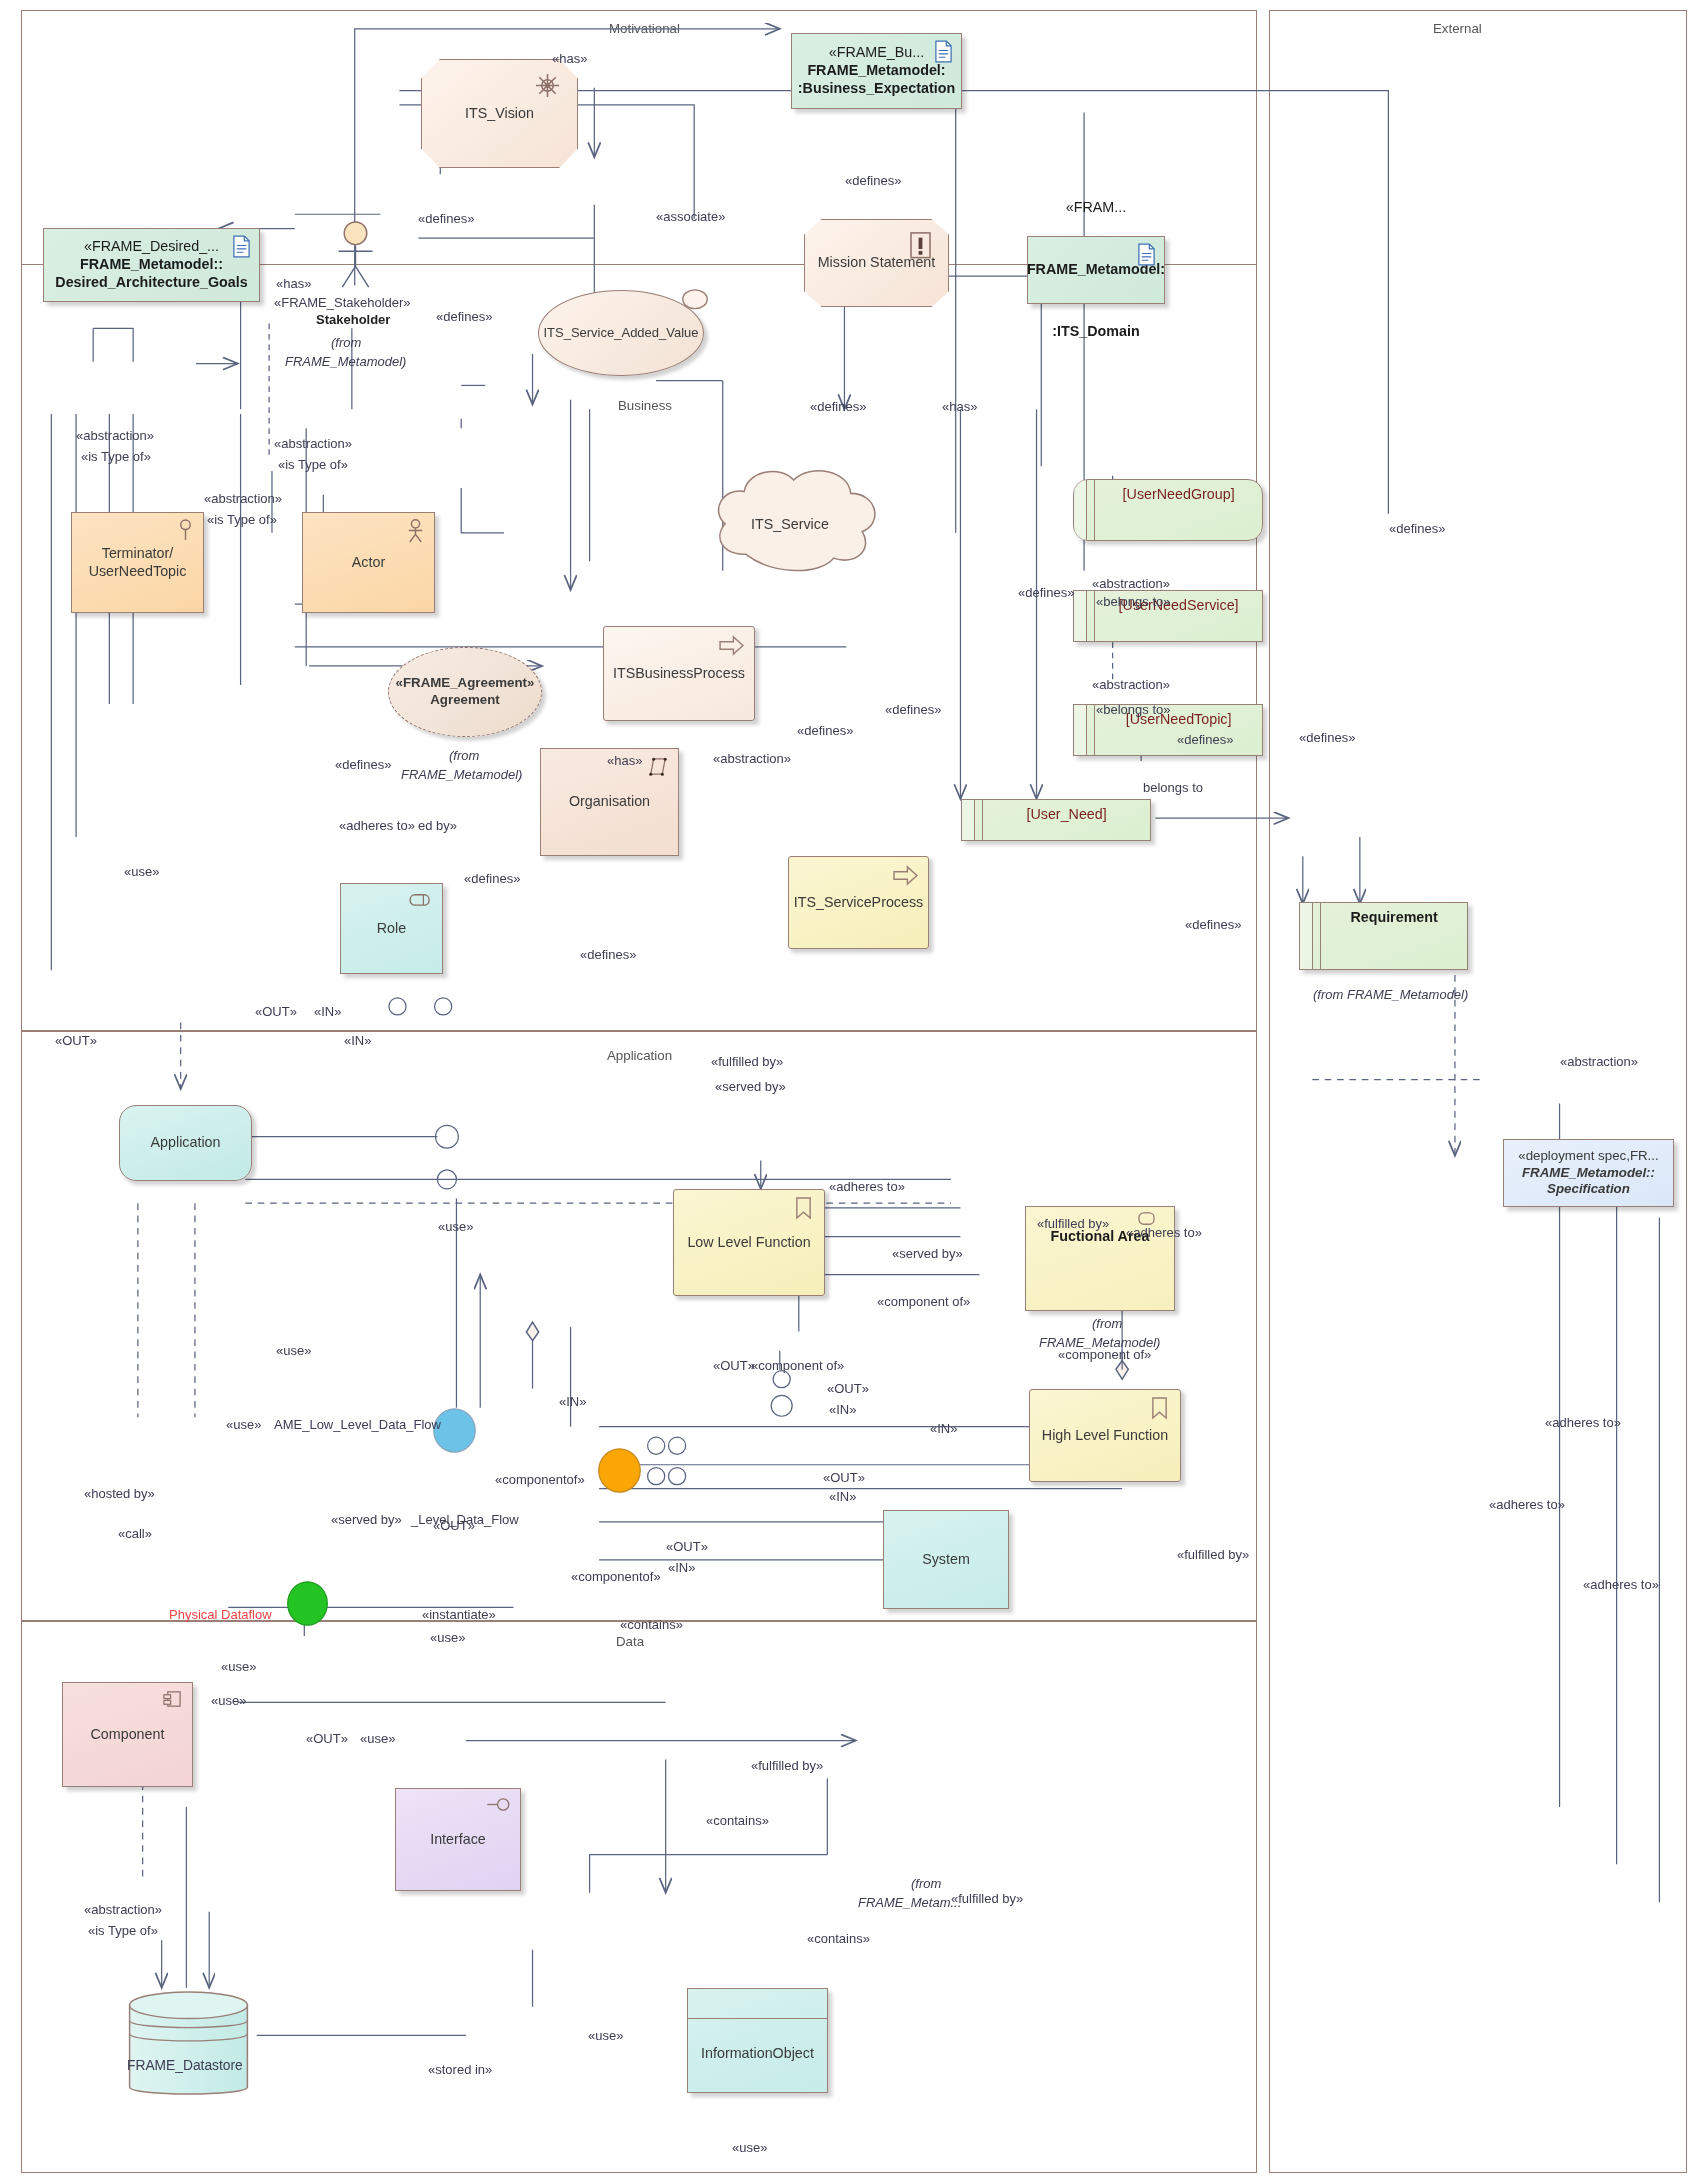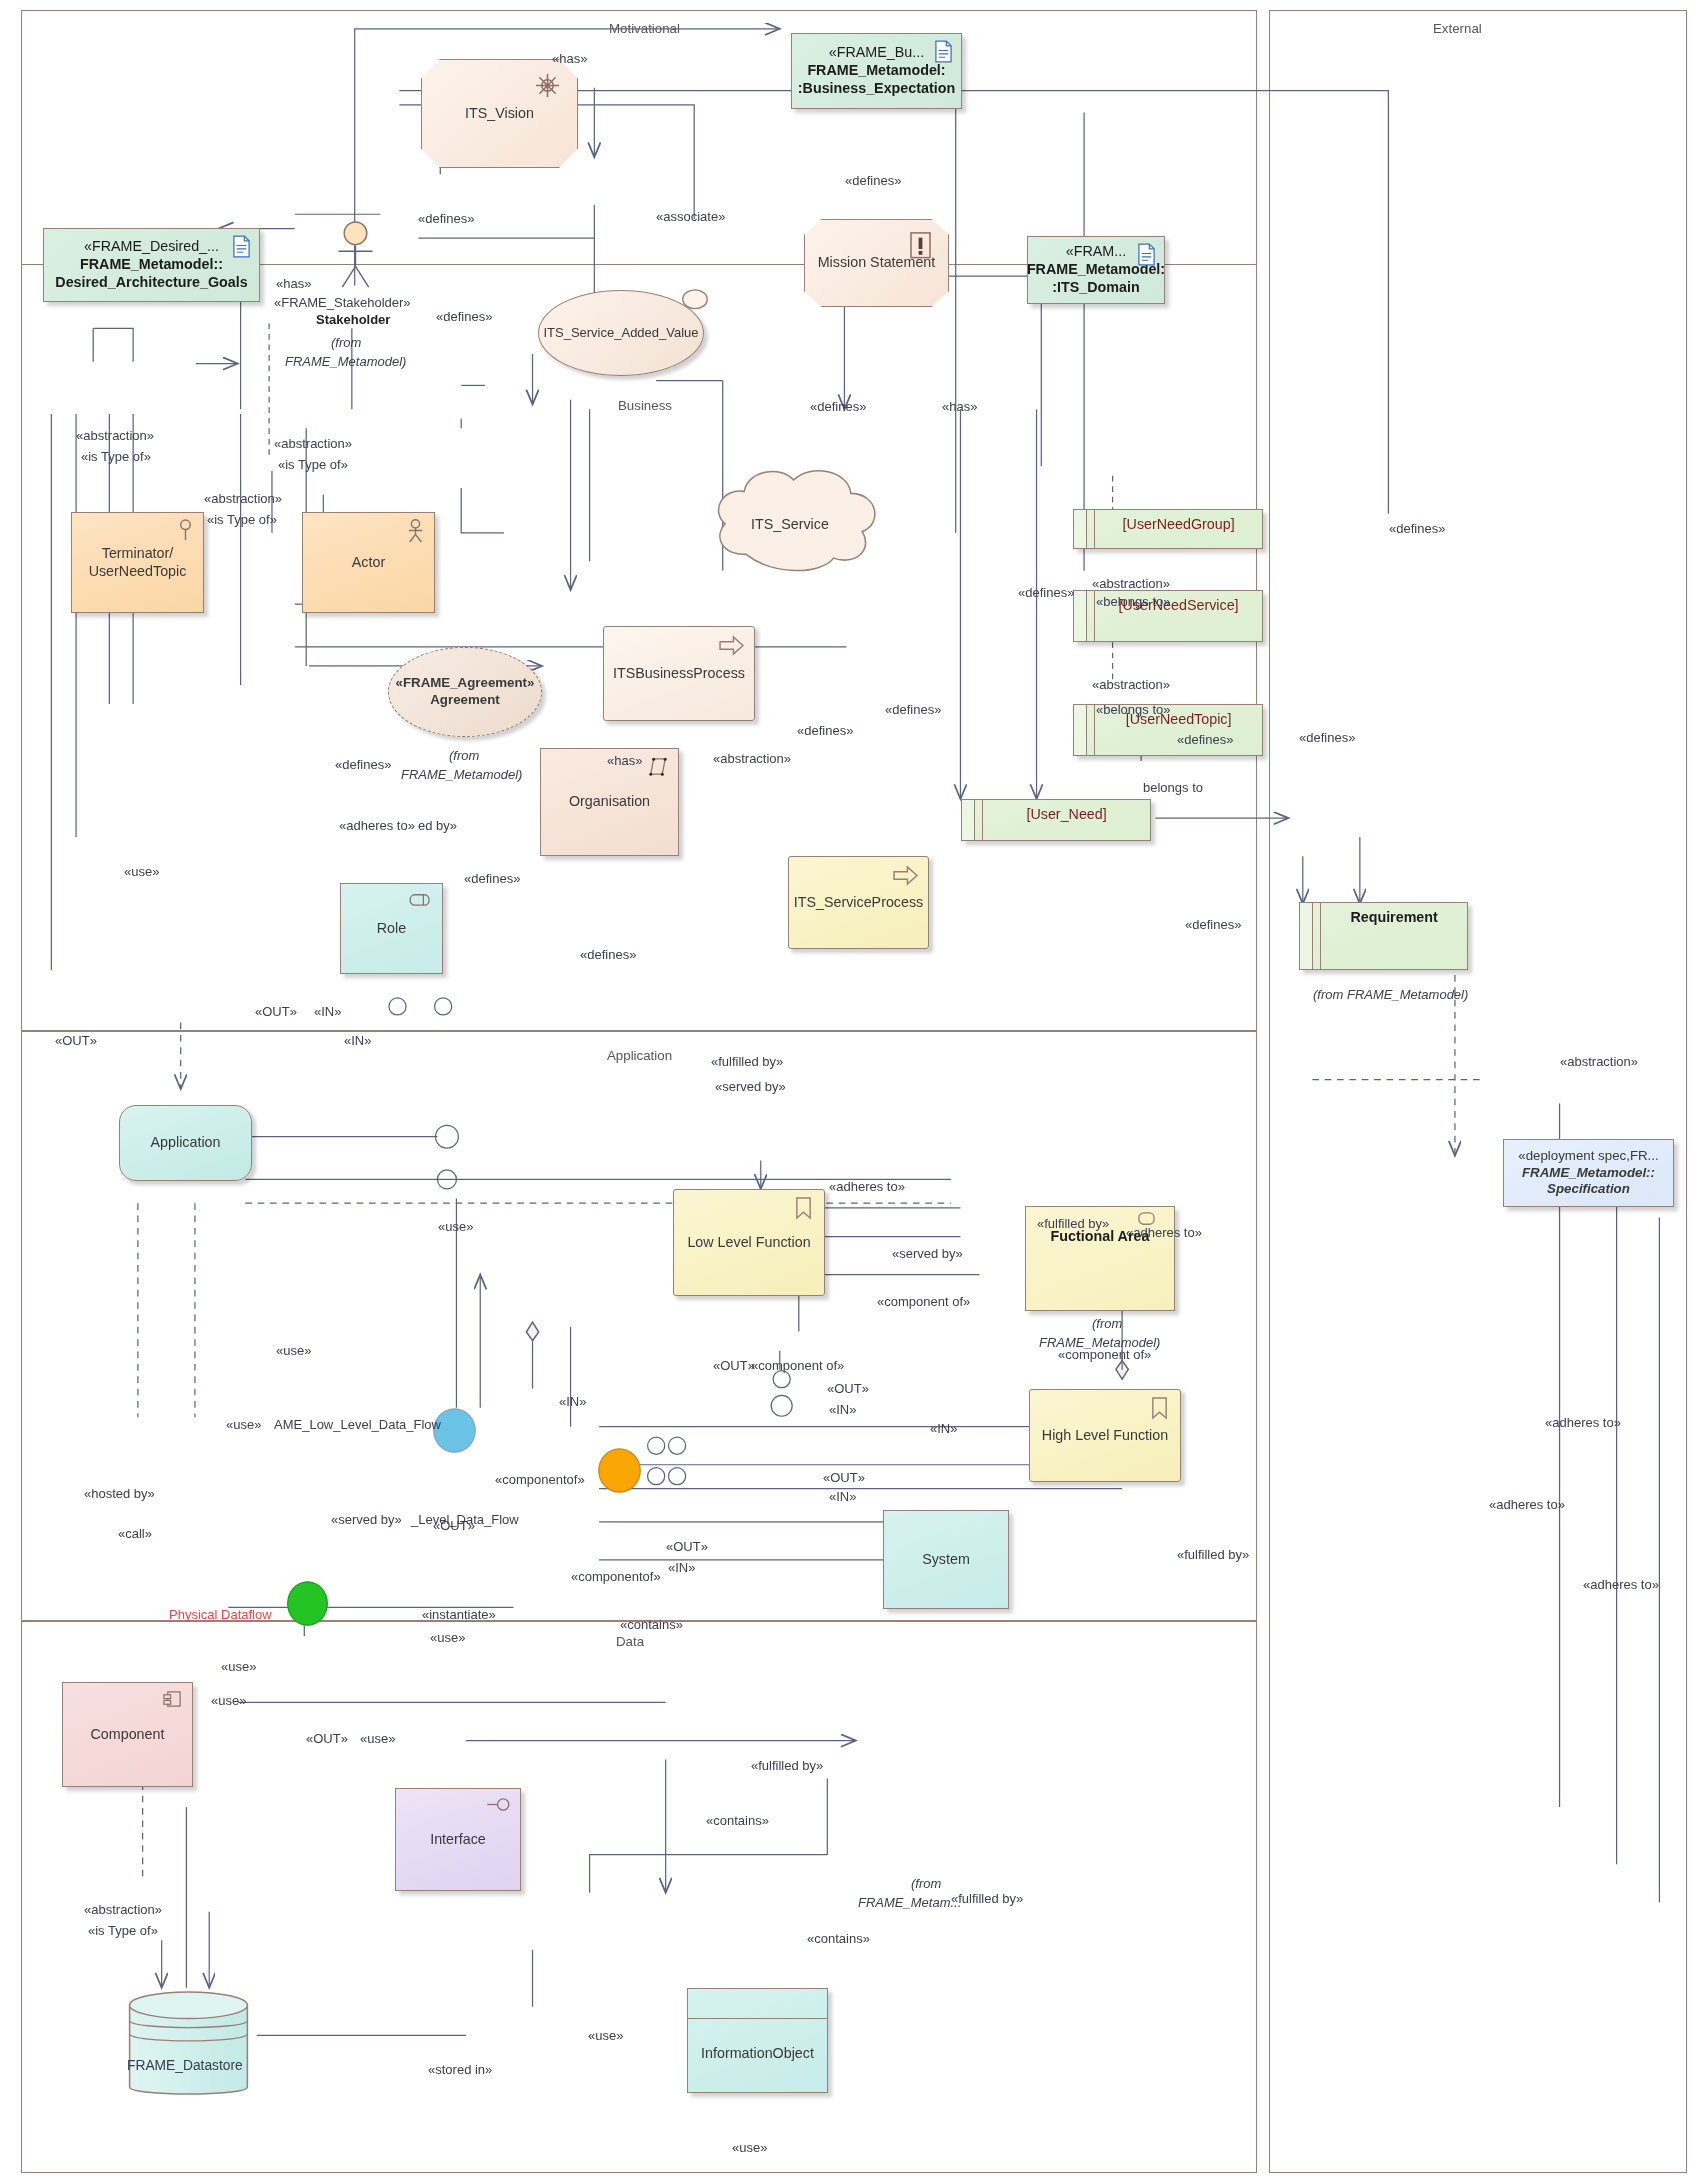--- a/index.html
+++ b/index.html
@@ -227,21 +227,21 @@
 
   <div class="node motiv shadow" style="left:804px;top:219px;width:145px;height:88px;">
     <span class="lbl">Mission Statement</span>
     <svg class="icon-sm" style="right:15px;top:11.4px;" width="25" height="28.5" viewBox="0 0 26 30">
       <rect x="3" y="2" width="20" height="26" fill="none" stroke="#8d7068" stroke-width="1.6"></rect>
       <rect x="11" y="7" width="4" height="12" fill="#5b4038"></rect>
       <rect x="11" y="21" width="4" height="4" fill="#5b4038"></rect>
     </svg>
   </div>
 
-  <div class="node docbox shadow" style="left:1027px;top:236px;width:138px;height:68px;">
+  <div class="node docbox shadow" style="left:1027px;top:236px;width:138px;height:68px;gap:44px;">
     <span class="stereo">«FRAM...</span>
     <span>FRAME_Metamodel:</span>
     <span>:ITS_Domain</span>
     <svg class="docicon" viewBox="0 0 20 24">
       <path d="M2,1 H13 L18,6 V23 H2 Z" fill="#ffffff" stroke="#3d6fb5" stroke-width="1.3"></path>
       <path d="M13,1 V6 H18" fill="none" stroke="#3d6fb5" stroke-width="1.3"></path>
       <g stroke="#3d6fb5" stroke-width="1.1">
           <path d="M5,11 H15 M5,14.5 H15 M5,18 H12"></path>
         </g>
     </svg>
@@ -337,21 +337,21 @@
     </svg>
   </div>
 
   <div class="node yellowround shadow" style="left:788px;top:856px;width:141px;height:93px;">
     <span class="lbl">ITS_ServiceProcess</span>
     <svg class="icon-sm" style="right:9.5px;top:7.6px;" width="27" height="21" viewBox="0 0 28 22">
       <path d="M2,7 H16 V2 L26,11 L16,20 V15 H2 Z" fill="none" stroke="#9a7f76" stroke-width="1.5"></path>
     </svg>
   </div>
 
-  <div class="reqbar shadow" style="left:1073px;top:509px;width:190px;height:40px;">
+  <div class="reqbar shadow" style="left:1073px;top:479px;width:190px;height:62px;border-radius:15px;">
     <div class="tab"></div>
     <div class="tab2"></div>
     <div class="txt">[UserNeedGroup]</div>
   </div>
 
   <div class="reqbar shadow" style="left:1073px;top:590px;width:190px;height:52px;">
     <div class="tab"></div>
     <div class="tab2"></div>
     <div class="txt">[UserNeedService]</div>
   </div>

